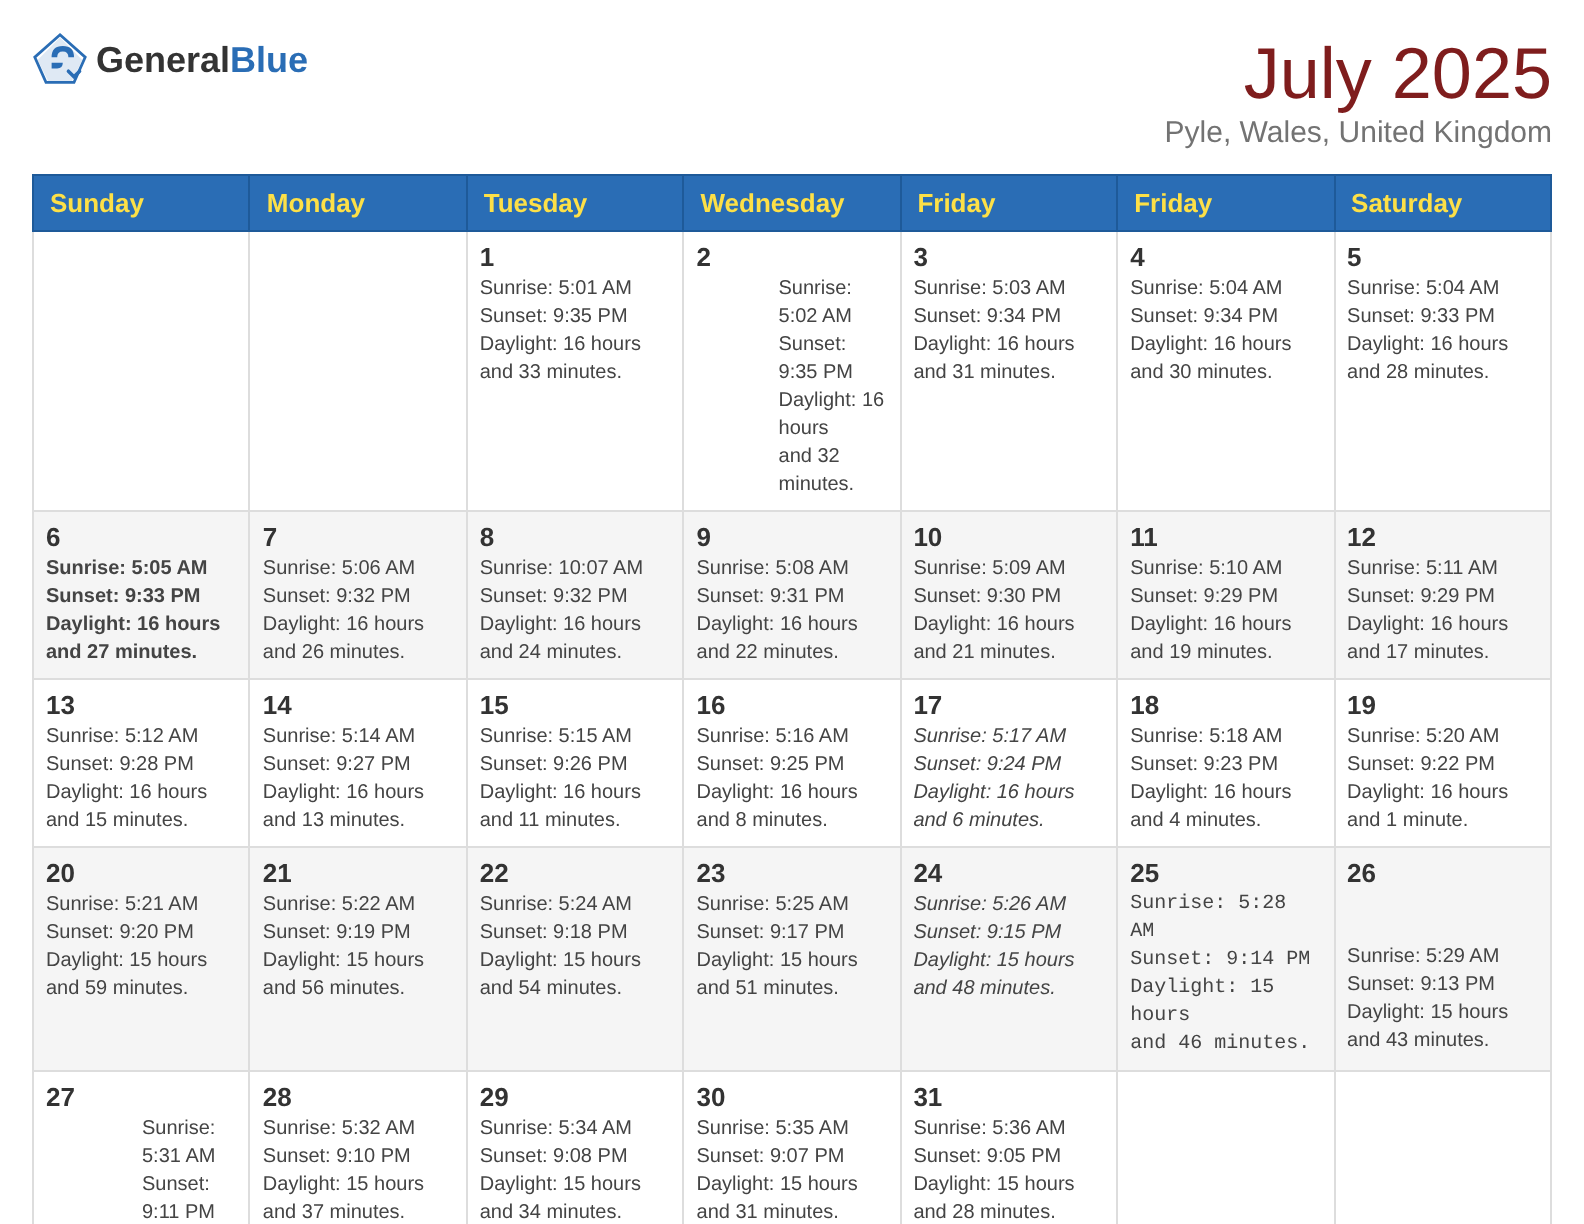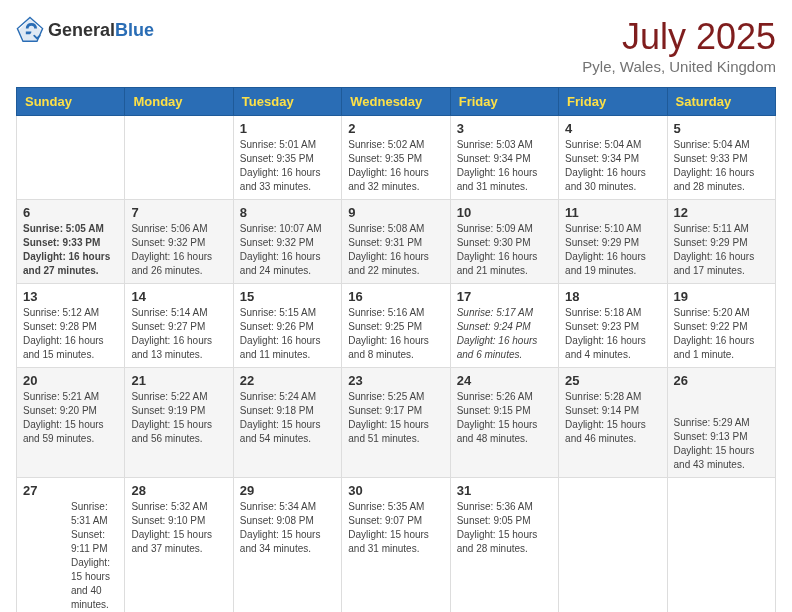--- a/index.html
+++ b/index.html
@@ -126,21 +126,21 @@
         <td class="empty-cell" style="background: rgb(255, 255, 255);"></td>
         <td>
           <span class="day-number">1</span>
           <div class="day-detail" style="white-space: pre-line;">Sunrise: 5:01 AM
 Sunset: 9:35 PM
 Daylight: 16 hours
 and 33 minutes.</div>
         </td>
         <td>
           <span class="day-number">2</span>
-          <div class="day-detail" style="white-space: pre-line;">Sunrise: 5:02 AM
+          <div class="day-detail" style="white-space: pre-line; margin-left: 41px;">Sunrise: 5:02 AM
 Sunset: 9:35 PM
 Daylight: 16 hours
 and 32 minutes.</div>
         </td>
         <td>
           <span class="day-number">3</span>
           <div class="day-detail" style="white-space: pre-line;">Sunrise: 5:03 AM
 Sunset: 9:34 PM
 Daylight: 16 hours
 and 31 minutes.</div>
@@ -286,28 +286,28 @@
         </td>
         <td>
           <span class="day-number">23</span>
           <div class="day-detail" style="white-space: pre-line;">Sunrise: 5:25 AM
 Sunset: 9:17 PM
 Daylight: 15 hours
 and 51 minutes.</div>
         </td>
         <td>
           <span class="day-number">24</span>
-          <div class="day-detail" style="white-space: pre-line;">Sunrise: 5:26 AM
+          <div class="day-detail" style="white-space: pre-line; font-style: italic;">Sunrise: 5:26 AM
 Sunset: 9:15 PM
 Daylight: 15 hours
 and 48 minutes.</div>
         </td>
         <td>
           <span class="day-number">25</span>
-          <div class="day-detail" style="white-space: pre-line;">Sunrise: 5:28 AM
+          <div class="day-detail" style="white-space: pre-line; font-family: Liberation Mono, monospace;">Sunrise: 5:28 AM
 Sunset: 9:14 PM
 Daylight: 15 hours
 and 46 minutes.</div>
         </td>
         <td>
           <span class="day-number">26</span>
           <div class="day-detail" style="white-space: pre-line; margin-top: 28px;">Sunrise: 5:29 AM
 Sunset: 9:13 PM
 Daylight: 15 hours
 and 43 minutes.</div>

